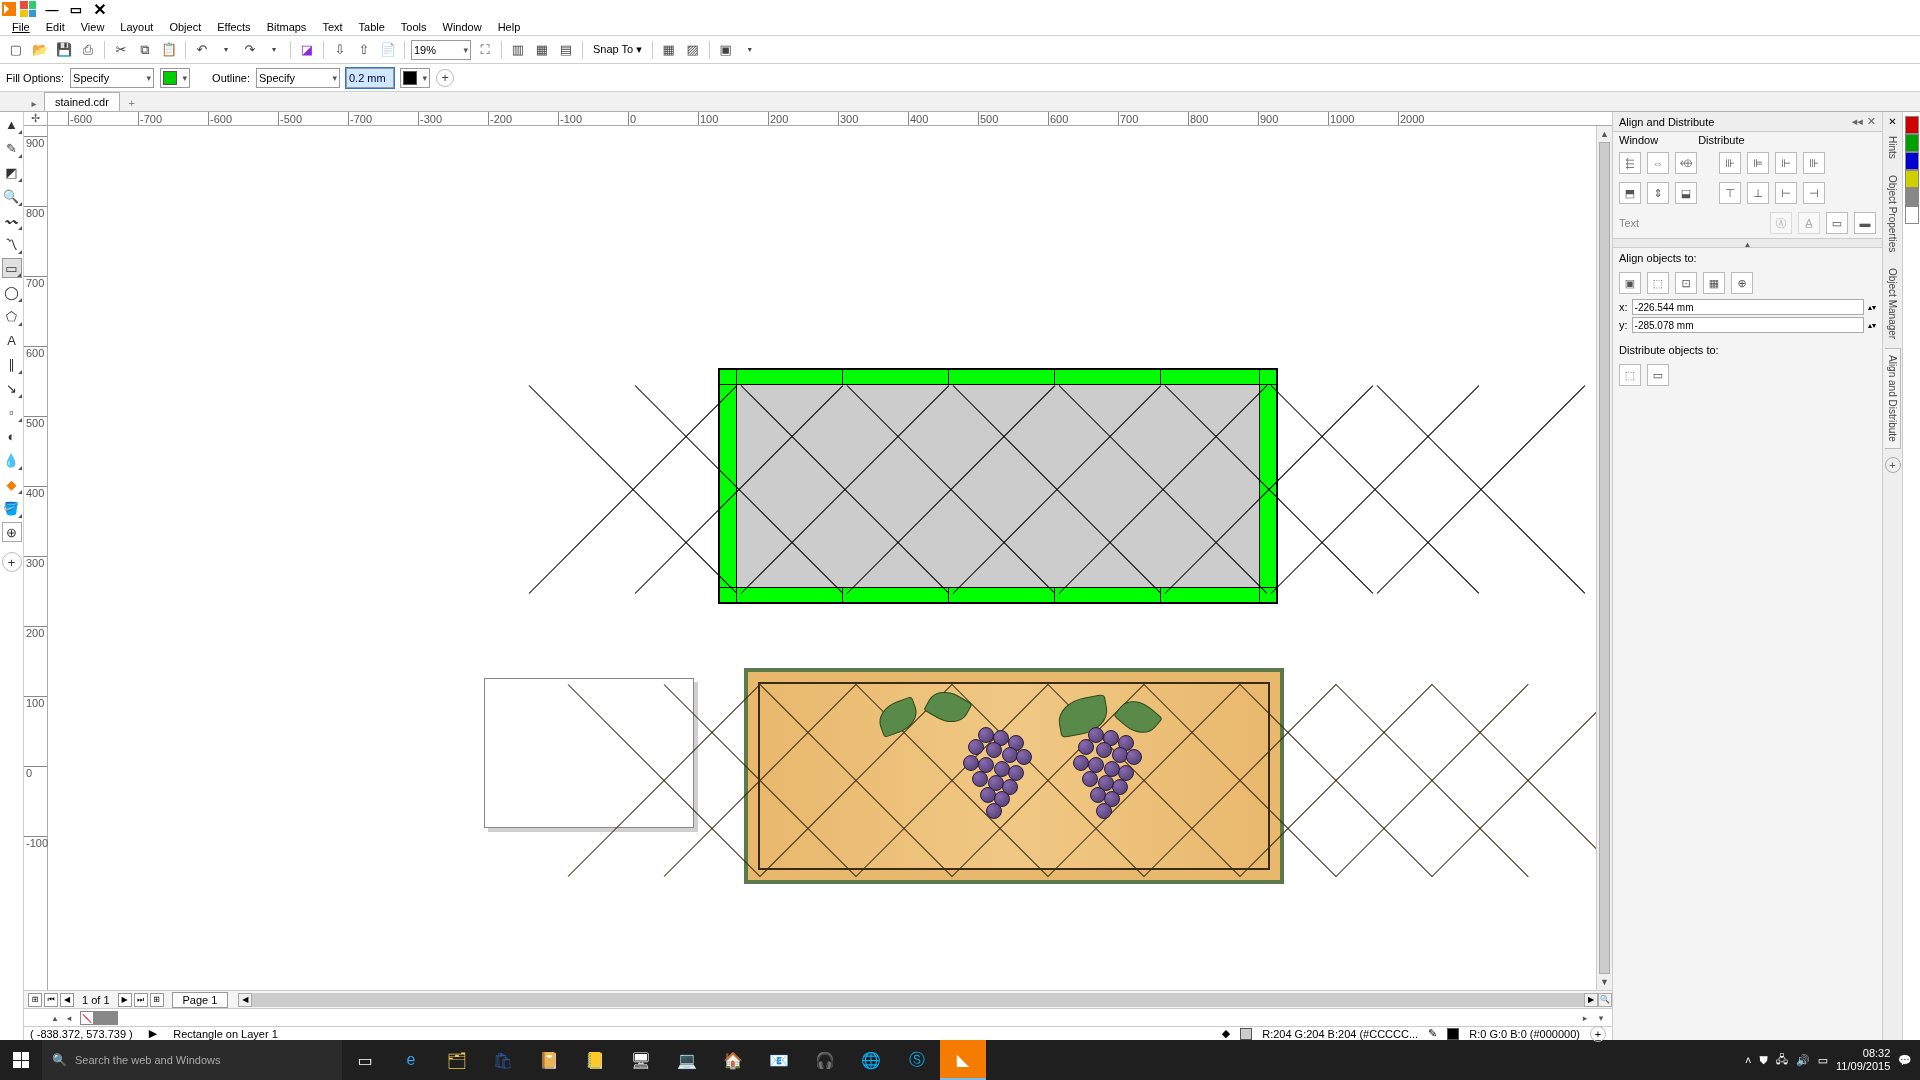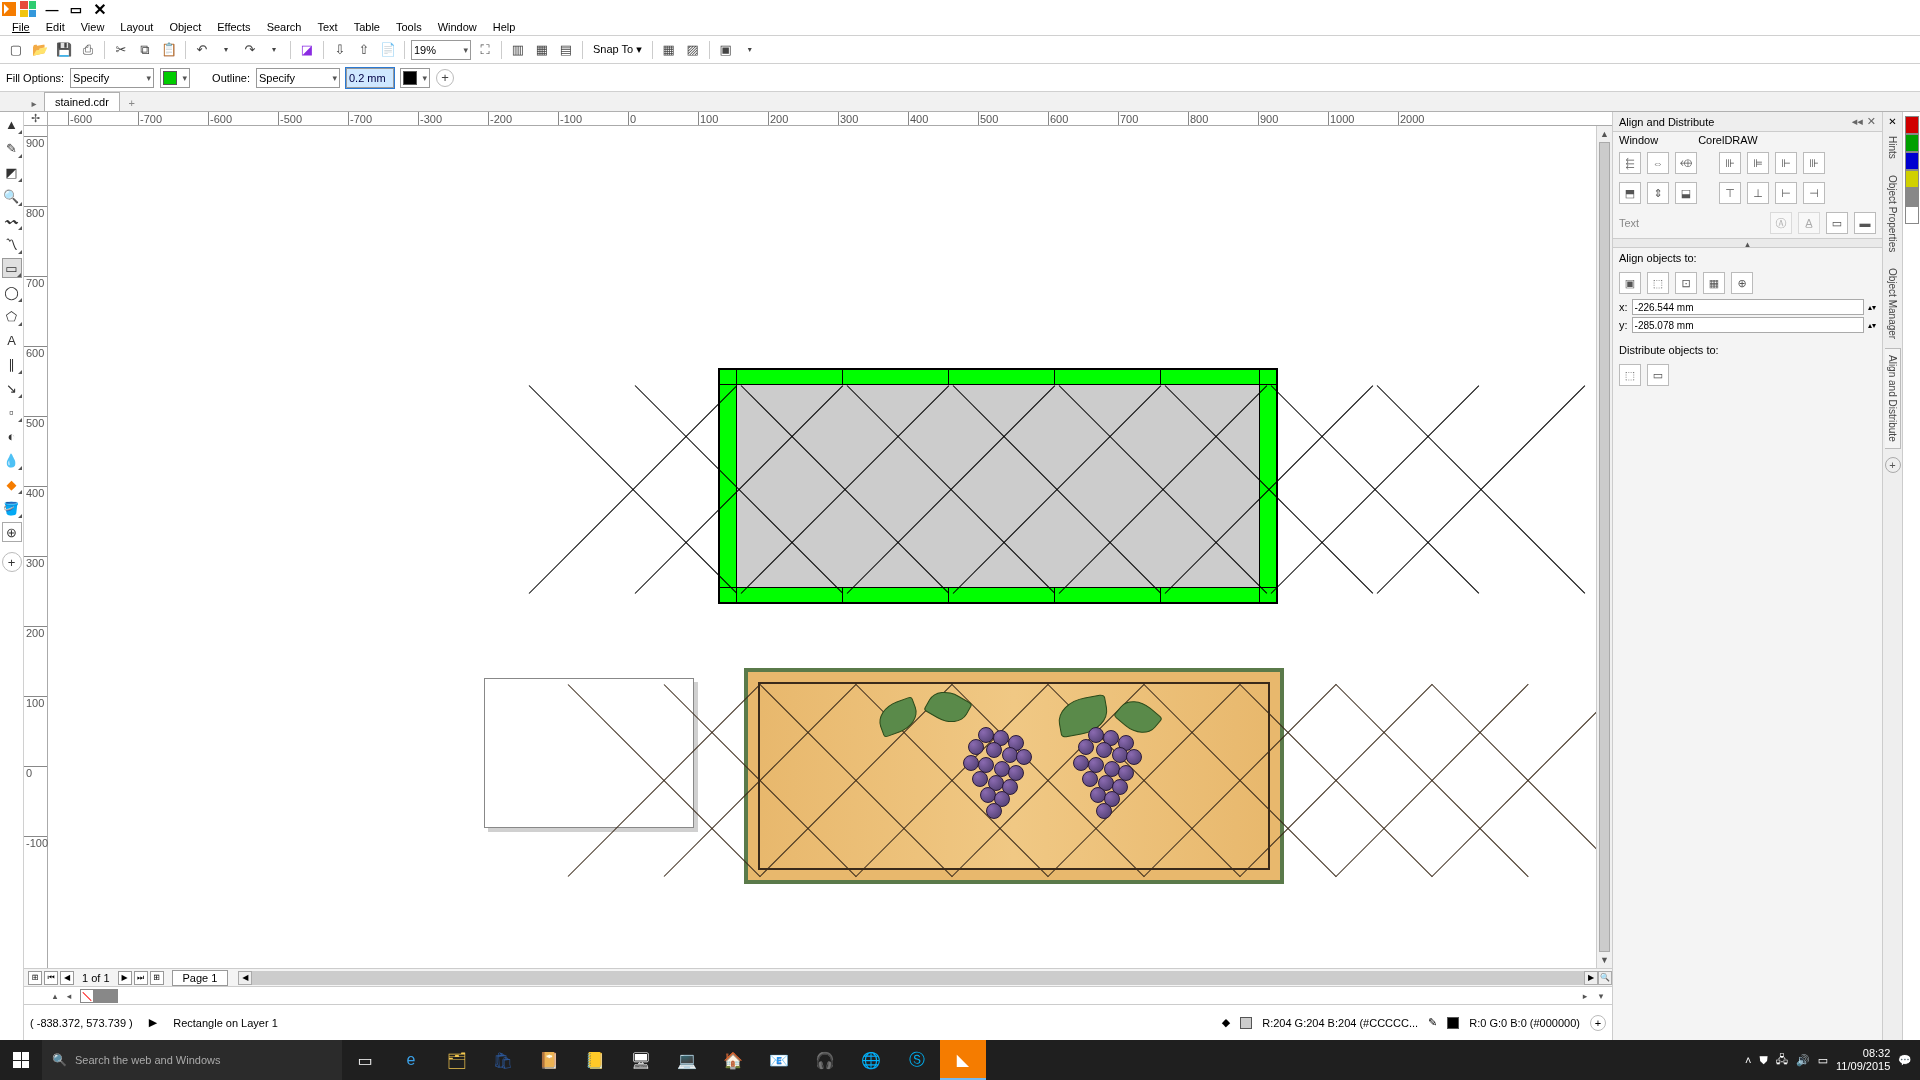--- a/index.html
+++ b/index.html
@@ -67,21 +67,21 @@
 .pagenav .hscroll{flex:1;margin-left:6px;display:flex;align-items:center}
 .pagenav .hscroll .arr{width:14px;height:14px;display:flex;align-items:center;justify-content:center;border:1px solid #aaa;background:#eee;font-size:8px}
 .pagenav .hscroll .track{flex:1;height:14px;background:#f0f0f0;border:1px solid #ccc;position:relative}
 .pagenav .hscroll .thumb{position:absolute;left:0;top:0;bottom:0;width:100%;background:#ccc}
 .palette{height:18px;background:#fff;display:flex;align-items:center;border-top:1px solid #ccc;padding-left:24px;gap:0}
 .palette .arrow{width:14px;height:14px;display:flex;align-items:center;justify-content:center;font-size:9px;color:#555}
 .palette .sw{width:14px;height:14px;border:1px solid #888}
 .palette .nosw{width:14px;height:14px;border:1px solid #888;background:#fff;position:relative}
 .palette .nosw::after{content:"";position:absolute;left:0;top:6px;width:100%;height:1px;background:red;transform:rotate(45deg)}
 .palette .pal-right{margin-left:auto;display:flex;align-items:center;gap:2px;padding-right:4px}
-.statusbar{height:36px;background:#fff;border-top:1px solid #ccc;display:flex;align-items:center;padding:0 6px;gap:16px;font-size:11px}
+.statusbar{height:14px;background:#fff;border-top:1px solid #ccc;display:flex;align-items:center;padding:0 6px;gap:16px;font-size:11px}
 .statusbar .right{margin-left:auto;display:flex;align-items:center;gap:10px}
 .statusbar .csw{width:12px;height:12px;border:1px solid #555;display:inline-block;vertical-align:middle}
 .docker{width:270px;background:#f4f4f4;border-left:1px solid #ccc;display:flex;flex-direction:column}
 .docker .dtitle{height:20px;background:#eee;border-bottom:1px solid #ccc;display:flex;align-items:center;padding:0 6px;font-size:11px;justify-content:space-between}
 .docker .dtitle .dclose{display:flex;gap:4px;font-size:10px;color:#666}
 .docker .section{padding:4px 6px}
 .docker .tabs{display:flex;gap:40px;padding:2px 6px;font-size:11px}
 .docker .iconrow{display:flex;gap:6px;padding:4px 6px;flex-wrap:wrap}
 .docker .ibtn{width:22px;height:22px;border:1px solid #bbb;background:#fff;display:flex;align-items:center;justify-content:center;font-size:11px;color:#555}
 .docker .ibtn.dis{opacity:.45}
@@ -123,21 +123,21 @@
   </div>
 </div>
 
 <div class="menubar">
   <span style="text-decoration:underline">File</span>
   <span>Edit</span>
   <span>View</span>
   <span>Layout</span>
   <span>Object</span>
   <span>Effects</span>
-  <span>Search</span>
+  <span>Bitmaps</span>
   <span>Text</span>
   <span>Table</span>
   <span>Tools</span>
   <span>Window</span>
   <span>Help</span>
 </div>
 
 <div class="toolbar">
   <span class="tbtn">▢</span>
   <span class="tbtn">📂</span>
@@ -440,21 +440,21 @@
   <div class="docker">
     <div class="dtitle">
       <span>Align and Distribute</span>
       <span class="dclose">
           <span>◂◂</span>
           <span>✕</span>
         </span>
     </div>
     <div class="tabs">
       <span>Window</span>
-      <span>CorelDRAW</span>
+      <span>Distribute</span>
     </div>
     <div class="iconrow">
       <span class="ibtn">⬱</span>
       <span class="ibtn">⇔</span>
       <span class="ibtn">⬲</span>
       <span style="width:10px"></span>
       <span class="ibtn">⊪</span>
       <span class="ibtn">⊫</span>
       <span class="ibtn">⊩</span>
       <span class="ibtn">⊪</span>

